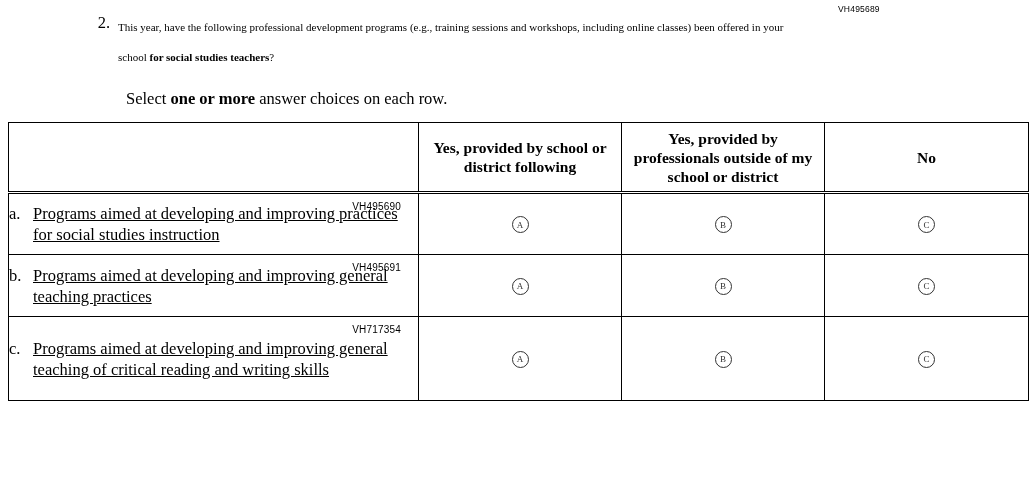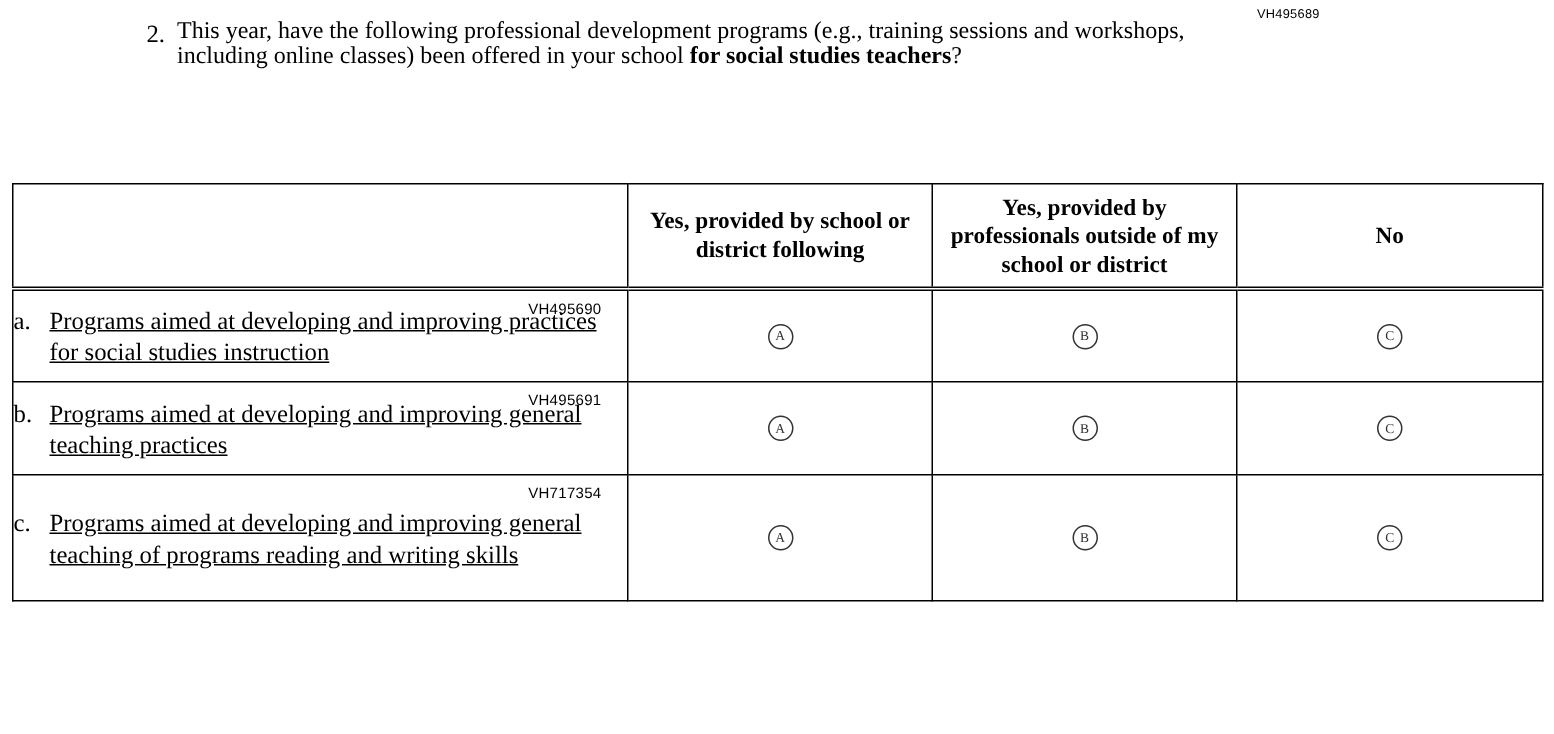--- a/index.html
+++ b/index.html
@@ -47,22 +47,22 @@
   .q-number {
     width: 26px;
     flex: 0 0 26px;
     text-align: right;
     font-size: 16.5px;
     line-height: 21px;
     padding-right: 8px;
     box-sizing: border-box;
   }
   .q-text {
-    font-size: 16px;
-    line-height: 17px;
+    font-size: 11px;
+    line-height: 30px;
     max-width: 680px;
   }
   .q-text b { font-weight: bold; }
 
   .instruction {
     margin-top: 16px;
     margin-left: 34px;
     font-size: 16.5px;
     line-height: 21px;
   }
@@ -170,20 +170,21 @@
 
 <div class="page">
 
   <div class="top-id">VH495689</div>
 
   <div class="question-block">
     <div class="q-row">
       <div class="q-number">2.</div>
       <div class="q-text"><span>This year, have the following professional development programs (e.g., training sessions and workshops, including online classes) been offered in your school </span><b>for social studies teachers</b><span>?</span></div>
     </div>
+    <div class="instruction"><span>Select </span><b>one or more</b><span> answer choices on each row.</span></div>
   </div>
 
   <table class="matrix">
     <colgroup>
       <col class="col-stem">
       <col class="col-opt">
       <col class="col-opt">
       <col class="col-opt-no">
     </colgroup>
     <thead>
@@ -231,21 +232,21 @@
         <td class="opt-cell">
           <span class="radio"><span class="letter">C</span></span>
         </td>
       </tr>
 
       <tr class="row-c">
         <td class="stem-cell">
           <div class="item-id">VH717354</div>
           <div class="stem-inner">
             <div class="stem-letter">c.</div>
-            <div class="stem-text">Programs aimed at developing and improving general teaching of programs reading and writing skills</div>
+            <div class="stem-text">Programs aimed at developing and improving general teaching of critical reading and writing skills</div>
           </div>
         </td>
         <td class="opt-cell">
           <span class="radio"><span class="letter">A</span></span>
         </td>
         <td class="opt-cell">
           <span class="radio"><span class="letter">B</span></span>
         </td>
         <td class="opt-cell">
           <span class="radio"><span class="letter">C</span></span>

